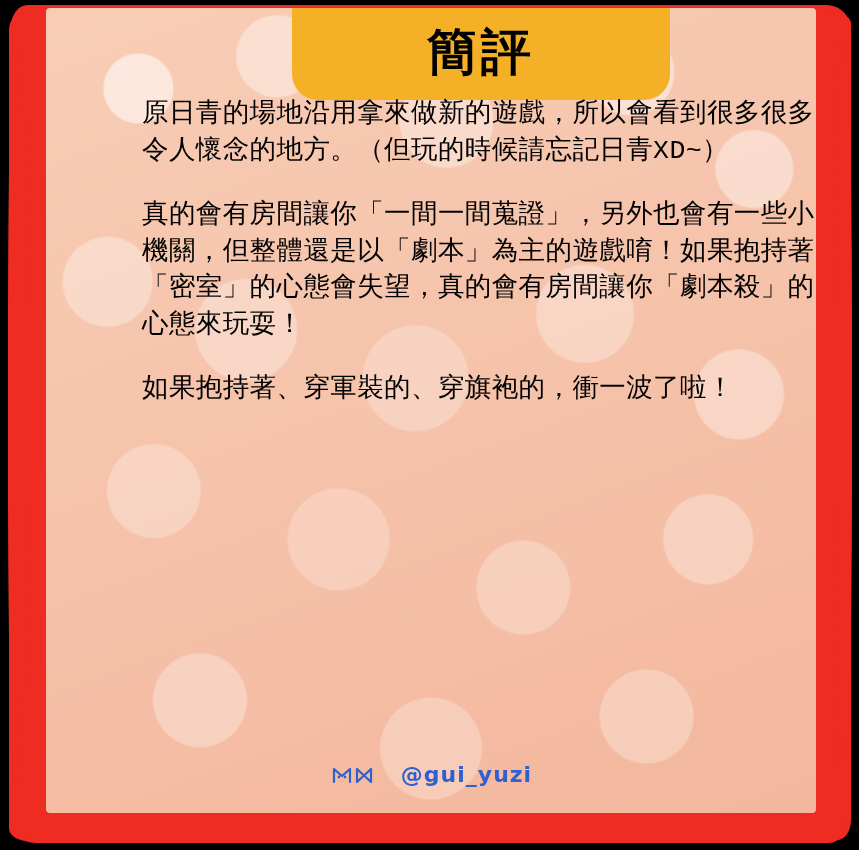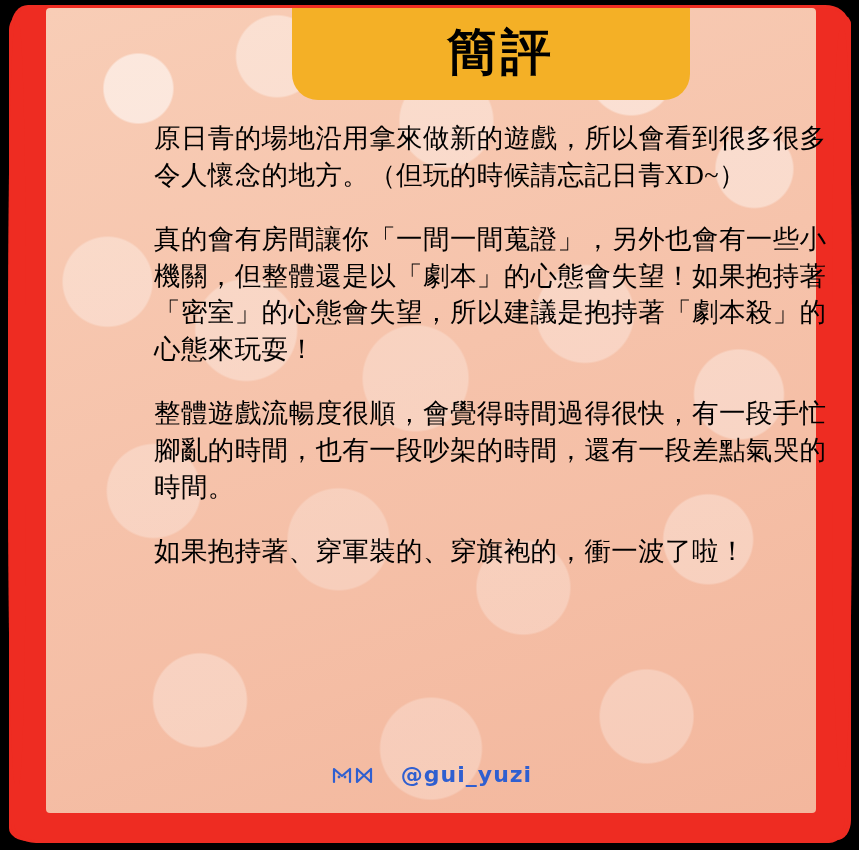--- a/index.html
+++ b/index.html
@@ -86,44 +86,42 @@
     position: absolute;
     left: 246px;
     top: 0px;
     width: 378px;
     height: 92px;
     background: #f4b026;
     border-radius: 0 0 26px 26px;
     display: flex;
     align-items: center;
     justify-content: center;
-    padding-left: 20px;
   }
   .title-text {
     font-size: 50px;
     font-weight: bold;
     color: #000000;
     letter-spacing: 4px;
     line-height: 1;
     padding-bottom: 4px;
     font-family: "Liberation Sans", "DejaVu Sans", sans-serif;
   }
 
   
   .body-text {
     position: absolute;
     left: 96px;
-    top: 112px;
+    top: 88px;
     width: 688px;
     color: #000000;
     font-size: 26.5px;
     line-height: 1.38;
     letter-spacing: 0.4px;
-    font-family: Liberation Serif, serif;
-    margin-left: 12px;
+    font-family: Liberation Mono, monospace;
   }
   .para {
     margin: 0 0 28px 0;
     white-space: pre-wrap;
   }
   .para:last-child { margin-bottom: 0; }
 
   
   .signature {
     position: absolute;
@@ -154,22 +152,21 @@
   <div class="red-frame"></div>
 
   <div class="panel">
 
     <div class="title-ribbon">
       <div class="title-text">簡評</div>
     </div>
 
     <div class="body-text">
       <p class="para">原日青的場地沿用拿來做新的遊戲，所以會看到很多很多令人懷念的地方。（但玩的時候請忘記日青XD~）</p>
-      <p class="para">真的會有房間讓你「一間一間蒐證」，另外也會有一些小機關，但整體還是以「劇本」的心態會失望！如果抱持著「密室」的心態會失望，所以建議是抱持著「劇本殺」的心態來玩耍！</p>
-      <p class="para">整體遊戲流暢度很順，會覺得時間過得很快，有一段手忙腳亂的時間，也有一段吵架的時間，還有一段差點氣哭的時間。</p>
+      <p class="para">真的會有房間讓你「一間一間蒐證」，另外也會有一些小機關，但整體還是以「劇本」為主的遊戲唷！如果抱持著「密室」的心態會失望，真的會有房間讓你「劇本殺」的心態來玩耍！</p>
       <p class="para">如果抱持著、穿軍裝的、穿旗袍的，衝一波了啦！</p>
     </div>
 
     <div class="signature">
       <svg class="sig-mark" width="54" height="26" viewBox="0 0 54 26">
         <g fill="none" stroke="#2f5fd0" stroke-width="2.2" stroke-linecap="round" stroke-linejoin="round">
           <path d="M4 21 L4 8 L12 15 L20 8 L20 21"></path>
           <path d="M27 8 L27 21 L41 8 L41 21 Z"></path>
           <circle cx="9" cy="16" r="1.4" fill="#2f5fd0" stroke="none"></circle>
           <circle cx="15" cy="16" r="1.4" fill="#2f5fd0" stroke="none"></circle>

